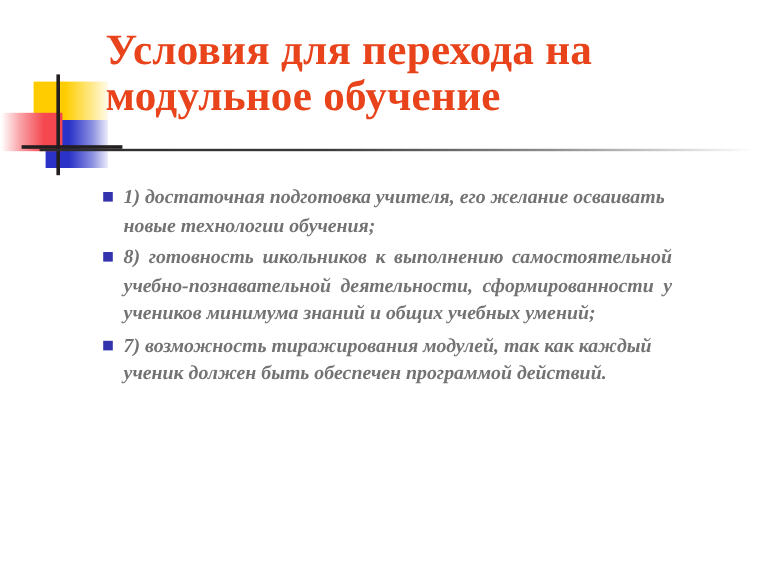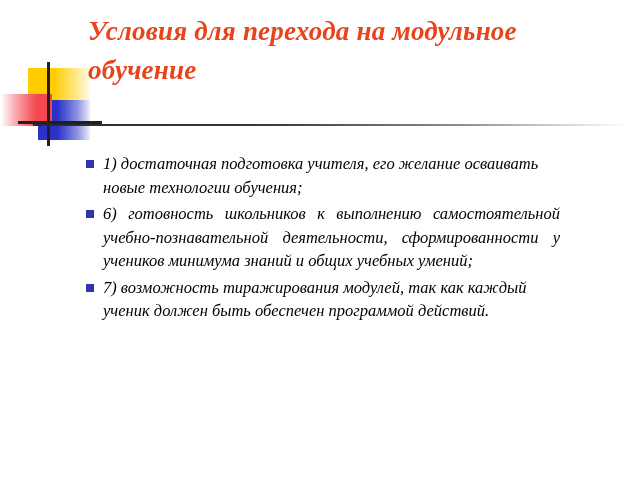--- a/index.html
+++ b/index.html
@@ -74,27 +74,26 @@
     top: 69px;
     width: 84px;
     height: 3px;
     background: #231F20;
   }
 
   
   #title {
     position: absolute;
     left: 88px;
-    top: 12px;
+    top: 22px;
     width: 470px;
     color: #E8431A;
     font-family: "Liberation Serif", serif;
-    font-style: italic;
     font-weight: bold;
-    font-size: 27px;
+    font-size: 36px;
     line-height: 39px;
     letter-spacing: 0.2px;
   }
 
   
   #divider {
     position: absolute;
     left: 33px;
     top: 124px;
     width: 595px;
@@ -120,24 +119,24 @@
     flex: 0 0 auto;
     width: 8px;
     height: 8px;
     background: #3333AD;
     margin-top: 8px;
     margin-right: 9px;
   }
 
   .bullet-text {
     flex: 1 1 auto;
-    color: #000000;
+    color: #737373;
     font-family: "Liberation Serif", serif;
     font-style: italic;
-    font-weight: normal;
+    font-weight: bold;
     font-size: 16.5px;
     line-height: 23.5px;
     text-align: justify;
   }
 
   .bullet-text.no-justify {
     text-align: left;
   }
 </style>
 </head>
@@ -159,21 +158,21 @@
 
   <div id="body">
 
     <div class="bullet-row">
       <span class="bullet-marker"></span>
       <span class="bullet-text no-justify">1)  достаточная подготовка учителя, его желание осваивать новые технологии обучения;</span>
     </div>
 
     <div class="bullet-row">
       <span class="bullet-marker"></span>
-      <span class="bullet-text">6) готовность школьников к выполнению самостоятельной учебно-познавательной деятельности, сформированности у учеников минимума знаний и общих учебных умений;</span>
+      <span class="bullet-text">8) готовность школьников к выполнению самостоятельной учебно-познавательной деятельности, сформированности у учеников минимума знаний и общих учебных умений;</span>
     </div>
 
     <div class="bullet-row">
       <span class="bullet-marker"></span>
       <span class="bullet-text no-justify">7)  возможность тиражирования модулей, так как каждый ученик должен быть обеспечен программой действий.</span>
     </div>
 
   </div>
 
 </div>

